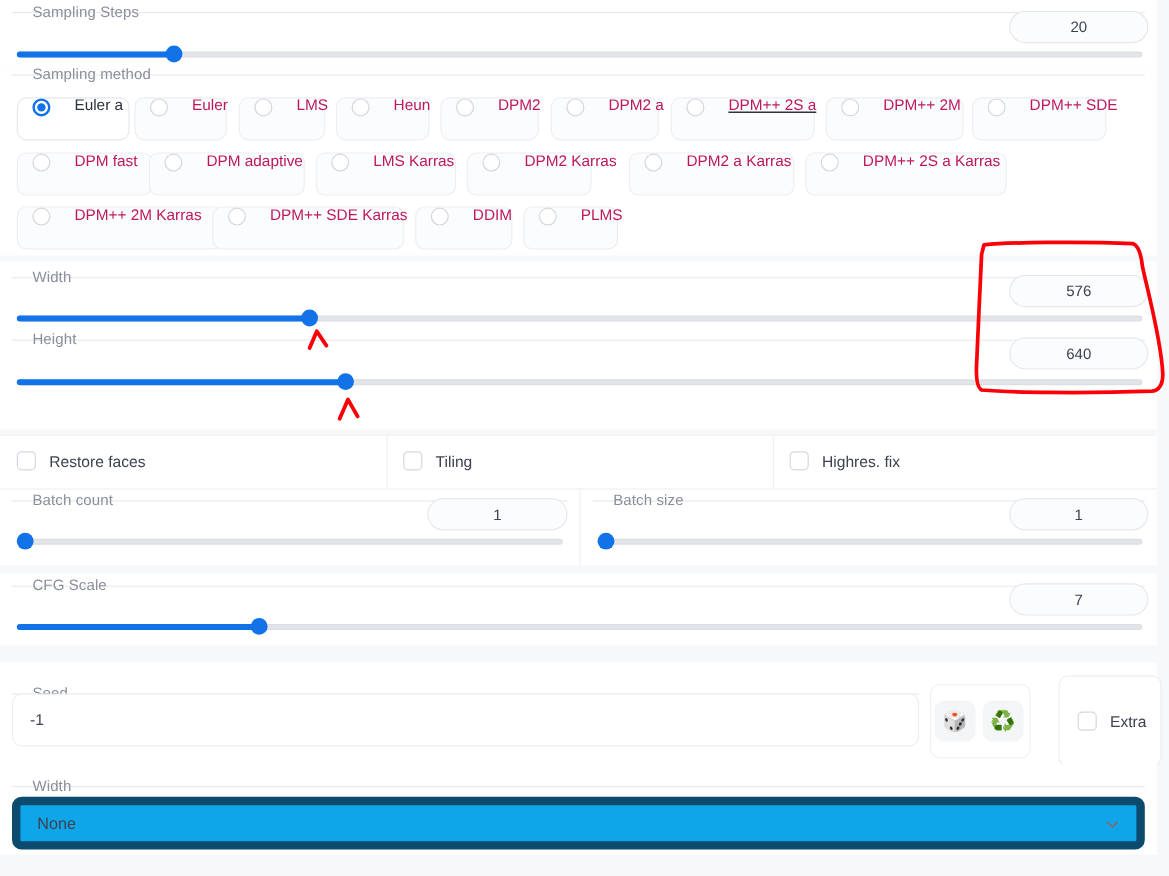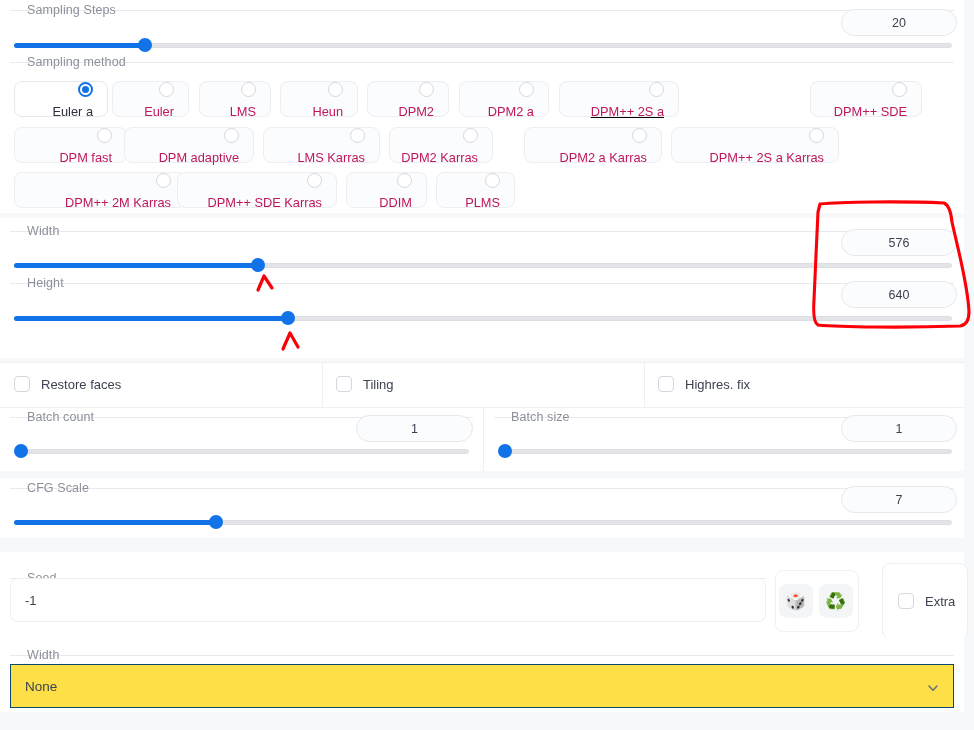--- a/index.html
+++ b/index.html
@@ -101,26 +101,25 @@
   }
 
   
   .pill {
     position: absolute;
     height: 36px;
     border: 1px solid #eceef2;
     border-radius: 8px;
     background: #fbfcfd;
     display: flex;
-    align-items: flex-end;
+    align-items: flex-start;
     box-sizing: border-box;
     padding: 0 14px 0 12px;
-    gap: 9px;
+    gap: 20px;
     white-space: nowrap;
-    flex-direction: column;
   }
   .pill .radio {
     width: 15px; height: 15px;
     border-radius: 50%;
     border: 1.5px solid #d4d7dd;
     background: #ffffff;
     box-sizing: border-box;
     flex: none;
     position: relative;
   }
@@ -192,23 +191,23 @@
     align-items: center;
     justify-content: center;
     font-size: 17px;
     line-height: 1;
     box-sizing: border-box;
   }
 
   
   .dropdown {
     position: absolute;
-    border: 1px solid #0c4a6e;
-    border-radius: 0;
-    background: #fde047;
+    border: 7px solid #0c4a6e;
+    border-radius: 8px;
+    background: #0ea5e9;
     box-sizing: border-box;
   }
   .dropdown .dval {
     position: absolute;
     left: 14px; top: 50%;
     transform: translateY(-50%);
     font-size: 13.5px;
     color: #3c4250;
   }
   .dropdown .chev {
@@ -284,20 +283,24 @@
     <span class="radio"></span>
     <span class="plabel">DPM2</span>
   </div>
   <div class="pill" style="left:459px;top:81px;width:90px;">
     <span class="radio"></span>
     <span class="plabel">DPM2 a</span>
   </div>
   <div class="pill" style="left:559px;top:81px;width:120px;text-decoration:underline;">
     <span class="radio"></span>
     <span class="plabel">DPM++ 2S a</span>
+  </div>
+  <div class="pill" style="left:688px;top:81px;width:115px;">
+    <span class="radio"></span>
+    <span class="plabel">DPM++ 2M</span>
   </div>
   <div class="pill" style="left:810px;top:81px;width:112px;">
     <span class="radio"></span>
     <span class="plabel">DPM++ SDE</span>
   </div>
 
   <div class="pill" style="left:14px;top:127px;width:113px;">
     <span class="radio"></span>
     <span class="plabel">DPM fast</span>
   </div>

